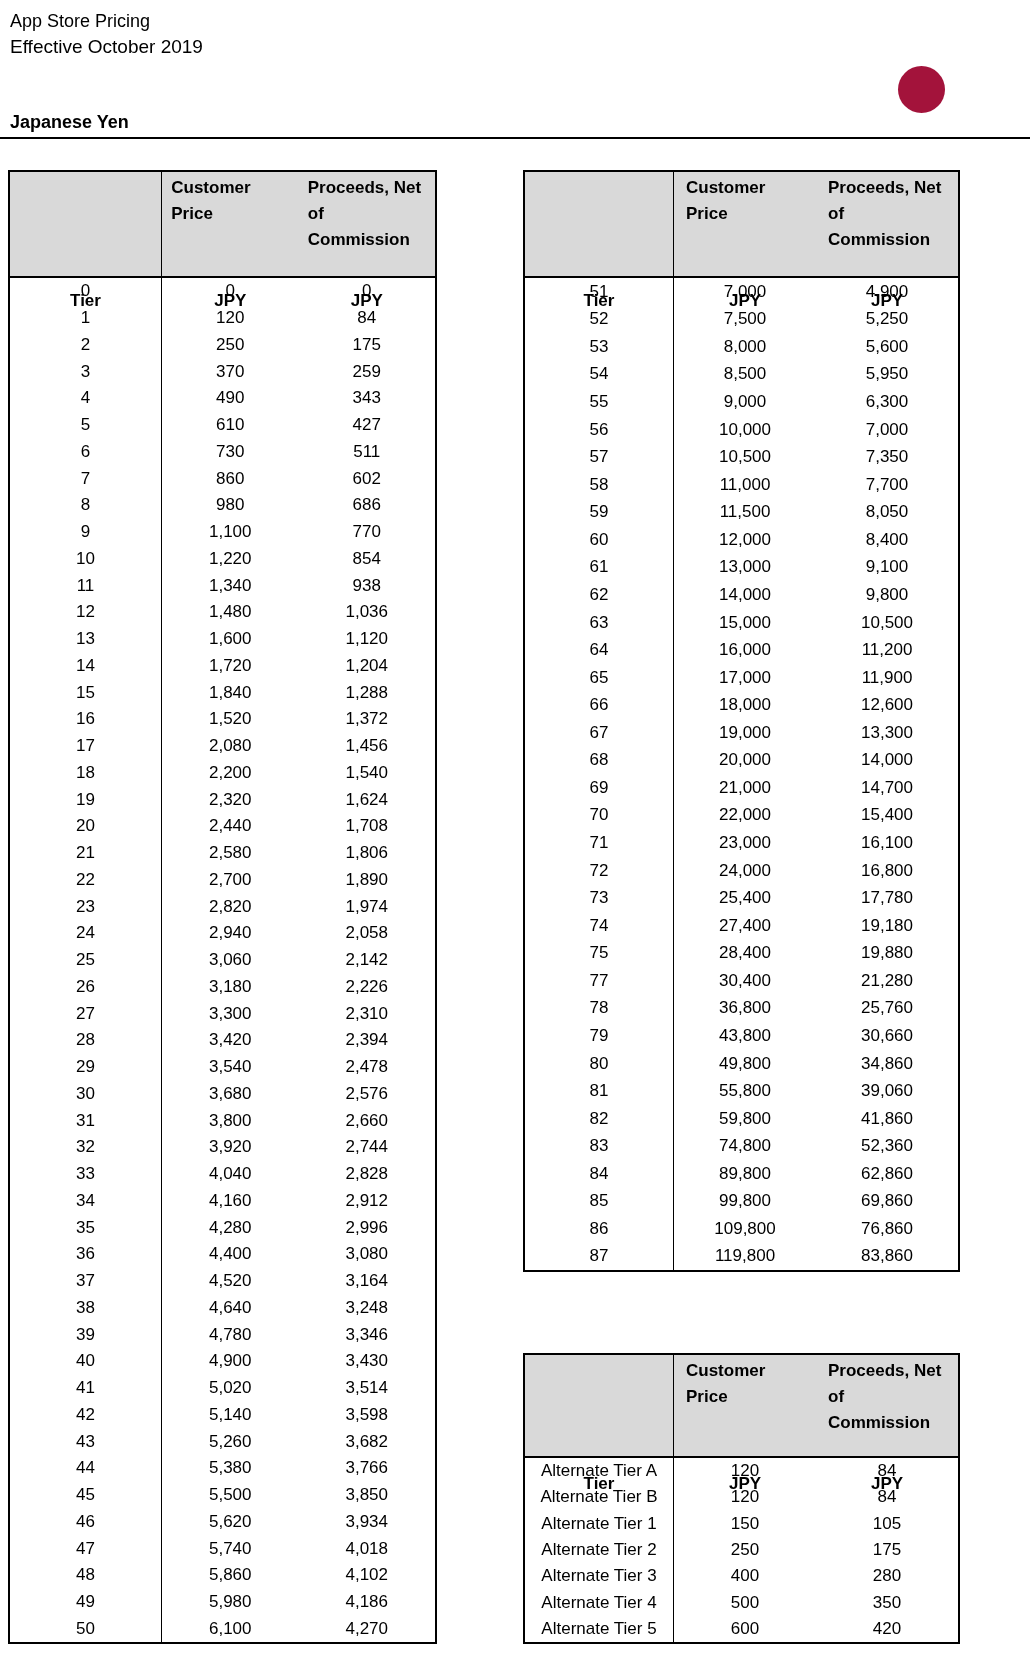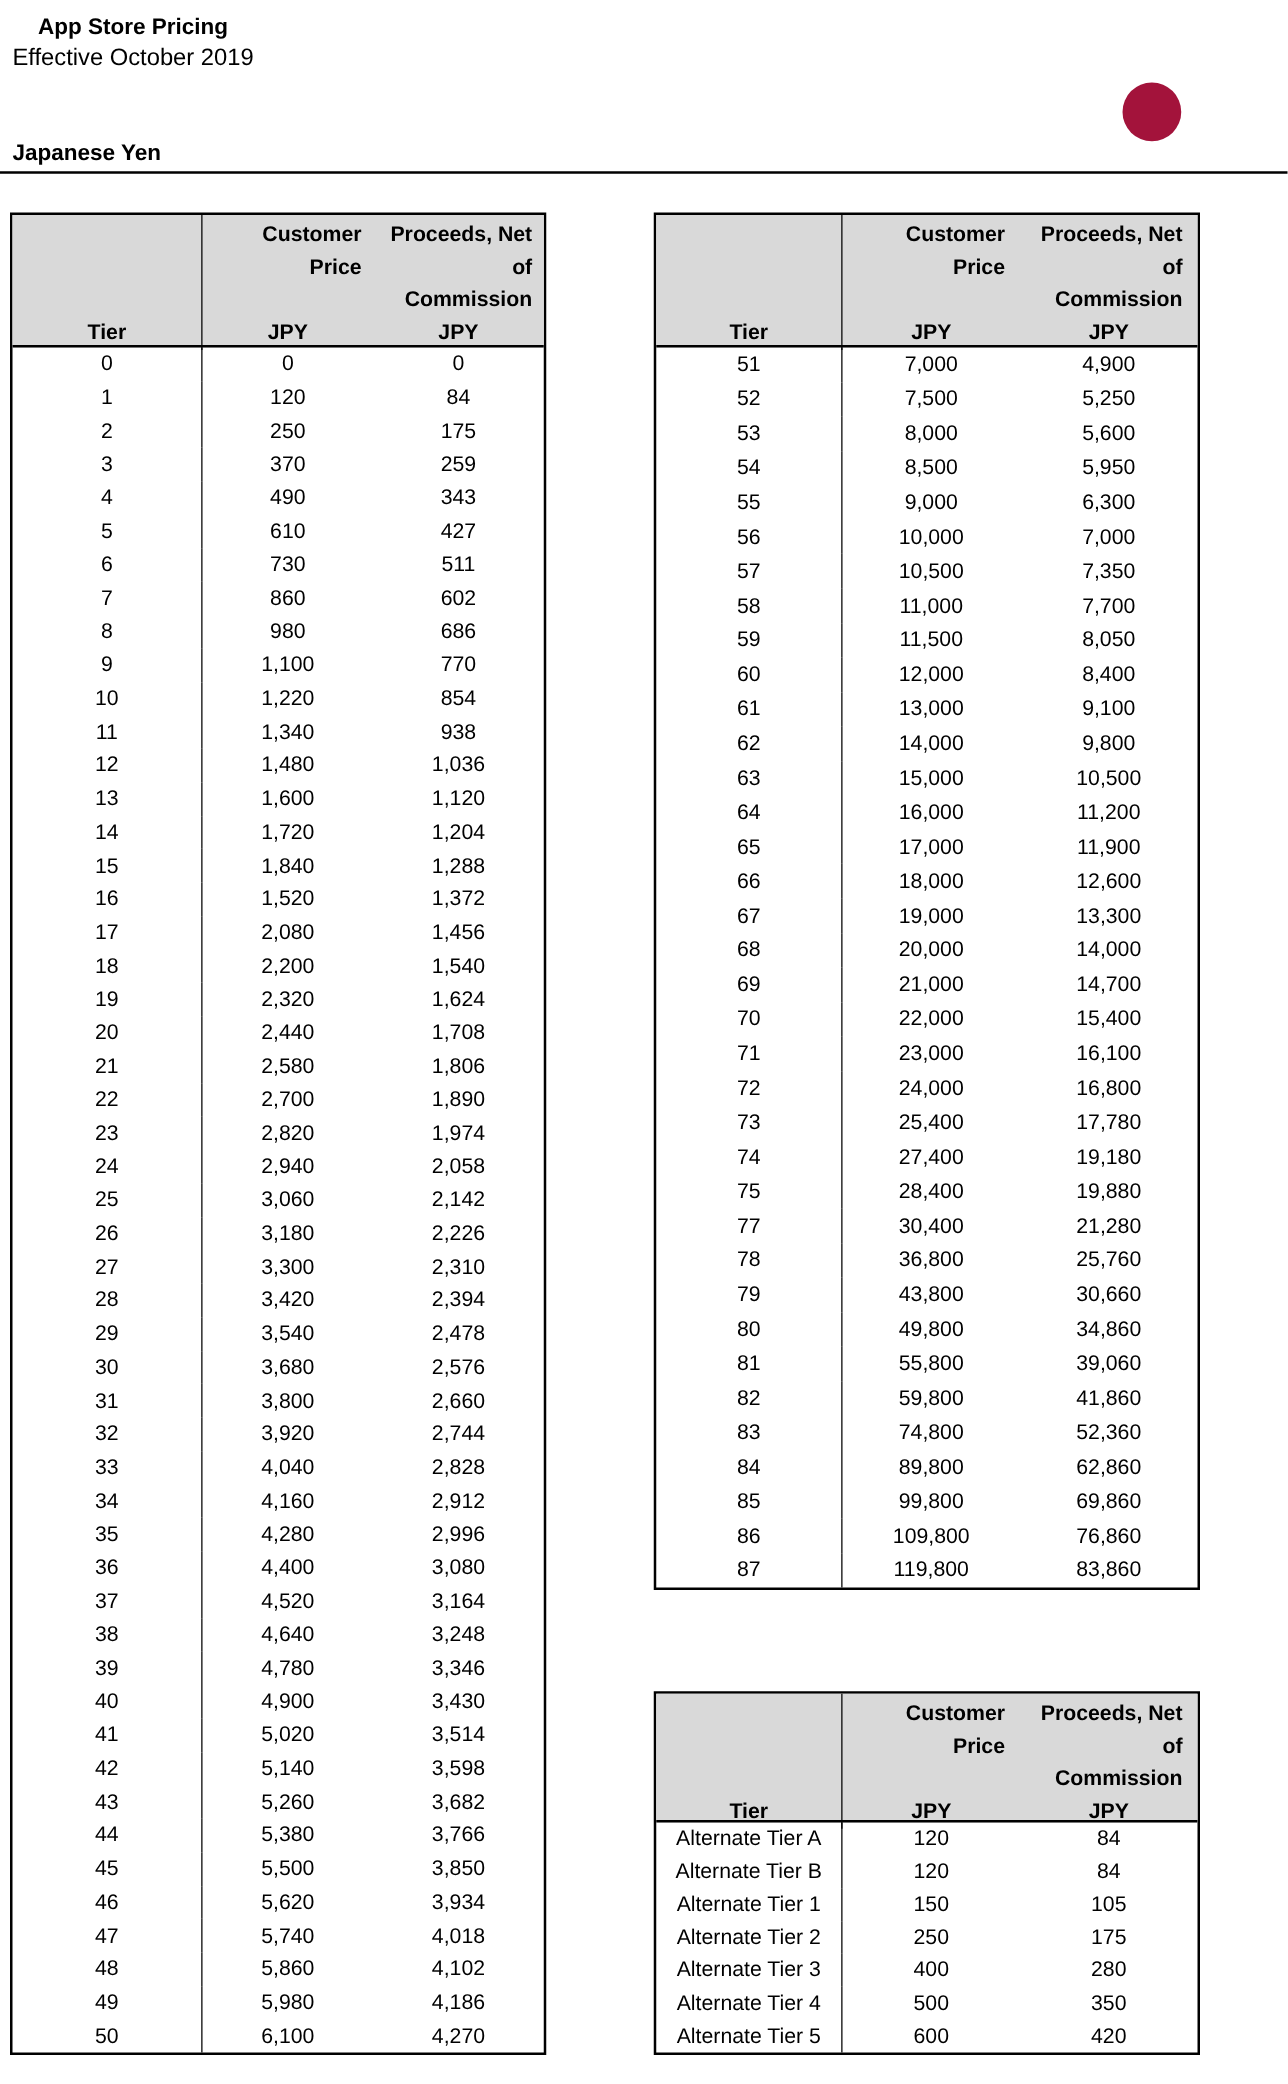--- a/index.html
+++ b/index.html
@@ -1,21 +1,21 @@
 <!DOCTYPE html>
 <html><head>
 <meta charset="utf-8">
 <style>
   html,body{margin:0;padding:0;}
   body{
     width:1030px;height:1667px;position:relative;background:#ffffff;color:#000;
     font-family:"Liberation Sans", sans-serif;
   }
   .doc-header{position:absolute;left:10px;top:8px;}
-  .doc-title{font-size:18px;font-weight:bold;line-height:26px;text-align:center;}
+  .doc-title{font-size:18px;font-weight:normal;line-height:26px;}
   .doc-subtitle{font-size:19px;font-weight:normal;line-height:26px;}
   .flag-dot{
     position:absolute;left:898px;top:66px;width:47px;height:47px;border-radius:50%;
   }
   .currency-heading{
     position:absolute;left:0;top:112px;width:1024px;border-bottom:2.5px solid #000;
     padding:0 0 4px 10px;font-size:18px;font-weight:bold;
   }
   .tbl{
     position:absolute;border:2px solid #000;display:flex;flex-direction:column;
@@ -25,22 +25,22 @@
   .tbl-right{left:523px; top:170px;  width:437px; height:1102px; --cols:149px 1fr 1fr;}
   .tbl-alt  {left:523px; top:1353px; width:437px; height:291px;  --cols:149px 1fr 1fr;}
   .thead{
     display:grid;grid-template-columns:var(--cols);background:#D9D9D9;
     border-bottom:2.5px solid #000;box-sizing:border-box;flex:0 0 auto;
   }
   .tbl-left .thead,.tbl-right .thead{height:106px;}
   .tbl-alt .thead{height:103px;}
   .th{
     display:flex;flex-direction:column;justify-content:space-between;align-items:center;
-    text-align:right;font-weight:bold;font-size:17px;line-height:26px;
-    padding:3px 2px 1px;box-sizing:border-box;min-width:0;
+    text-align:left;font-weight:bold;font-size:17px;line-height:26px;
+    padding:3px 2px 1px;box-sizing:border-box;min-width:0;gap:35px;
   }
   .th-tier{justify-content:flex-end;border-right:1.5px solid #000;}
   .th-label{max-width:118px;}
   .tbody{flex:1 1 auto;display:flex;flex-direction:column;}
   .tr{display:grid;grid-template-columns:var(--cols);flex:1;min-height:0;}
   .td{
     display:flex;align-items:center;justify-content:center;text-align:center;
     font-size:17px;box-sizing:border-box;min-width:0;white-space:nowrap;
   }
   .td.c0{border-right:1.5px solid #000;height:100%;}

